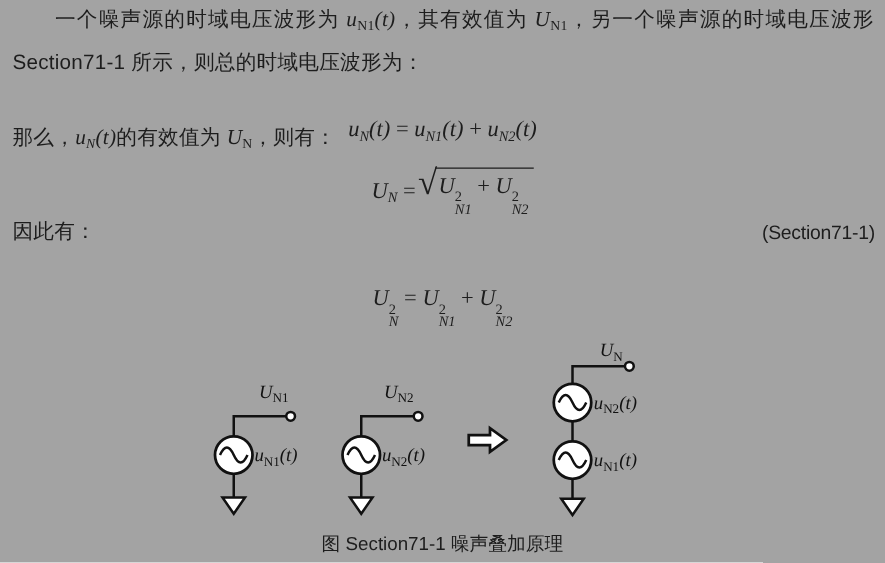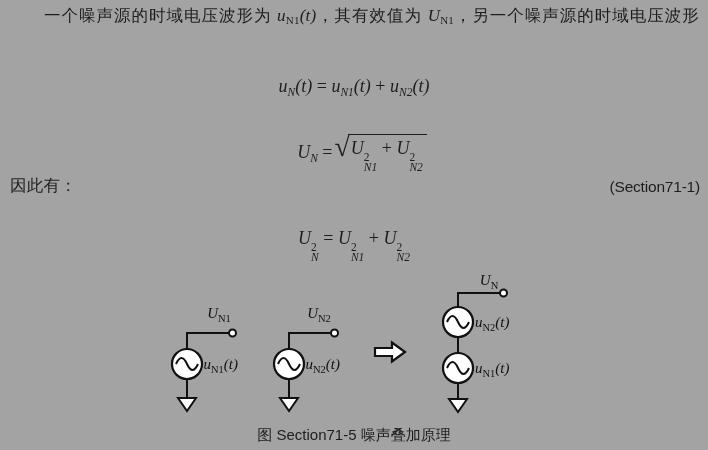--- a/index.html
+++ b/index.html
@@ -43,24 +43,26 @@
   .lbl{font-family:"Liberation Serif",serif;font-style:italic;font-size:15px;fill:#111;}
   .lbls{font-size:10.5px;font-style:normal;}
 </style>
 </head>
 <body>
 
 <div class="page">
 
   <div class="paras">
     <div class="cnline just indent"><span class="run-cn">一个噪声源的时域电压波形为 </span><span class="run-i">u</span><span class="run-sub">N1</span><span class="run-i">(t)</span><span class="run-cn">，其有效值为 </span><span class="run-i">U</span><span class="run-sub">N1</span><span class="run-cn">，另一个噪声源的时域电压波形</span></div>
+    <div class="cnline"><span class="run-cn">Section71-1 所示，则总的时域电压波形为：</span></div>
   </div>
 
-  <div class="eq" style="top:76px;"><span class="run-i">u</span><span class="run-subi">N</span><span class="run-i">(t)</span><span class="run-r"> = </span><span class="run-i">u</span><span class="run-subi">N1</span><span class="run-i">(t)</span><span class="run-r"> + </span><span class="run-i">u</span><span class="run-subi">N2</span><span class="run-i">(t)</span></div>
+  <div class="eq" style="top:93px;"><span class="run-i">u</span><span class="run-subi">N</span><span class="run-i">(t)</span><span class="run-r"> = </span><span class="run-i">u</span><span class="run-subi">N1</span><span class="run-i">(t)</span><span class="run-r"> + </span><span class="run-i">u</span><span class="run-subi">N2</span><span class="run-i">(t)</span></div>
 
+  <div class="fline cnline" style="top:95px;"><span class="run-cn">那么，</span><span class="run-i">u</span><span class="run-subi">N</span><span class="run-i">(t)</span><span class="run-cn">的有效值为 </span><span class="run-i">U</span><span class="run-sub">N</span><span class="run-cn">，则有：</span></div>
 
   <div class="eq" style="top:134px;">
     <span class="eqrow">
       <span><span class="run-i">U</span><span class="run-subi">N</span><span class="run-r"> = </span></span>
       <span class="sqrt">
         <span class="rad">√</span>
         <span class="radicand"><span class="run-i">U</span><span class="ss">
               <span class="ssup">2</span>
               <span class="ssub">N1</span>
             </span><span class="run-r"> + </span><span class="run-i">U</span><span class="ss">
@@ -124,15 +126,15 @@
         <line x1="458" y1="69" x2="458" y2="85"></line>
         <circle cx="458" cy="100" r="15" stroke-width="2.2" fill="#fff"></circle>
         <path d="M 447 100 Q 452.5 88 458 100 Q 463.5 112 469 100"></path>
         <text class="lbl" x="475" y="105" stroke="none" fill="#111"><tspan>u</tspan><tspan class="lbls" dy="3.5">N1</tspan><tspan dy="-3.5">(t)</tspan></text>
         <line x1="458" y1="115" x2="458" y2="132"></line>
         <path d="M 449 131 L 467 131 L 458 144 Z" fill="#fff"></path>
       </g>
     </g>
   </svg>
 
-  <div class="caption">图 Section71-5  噪声叠加原理</div>
+  <div class="caption">图 Section71-1  噪声叠加原理</div>
 
 </div>
 
 </body></html>

